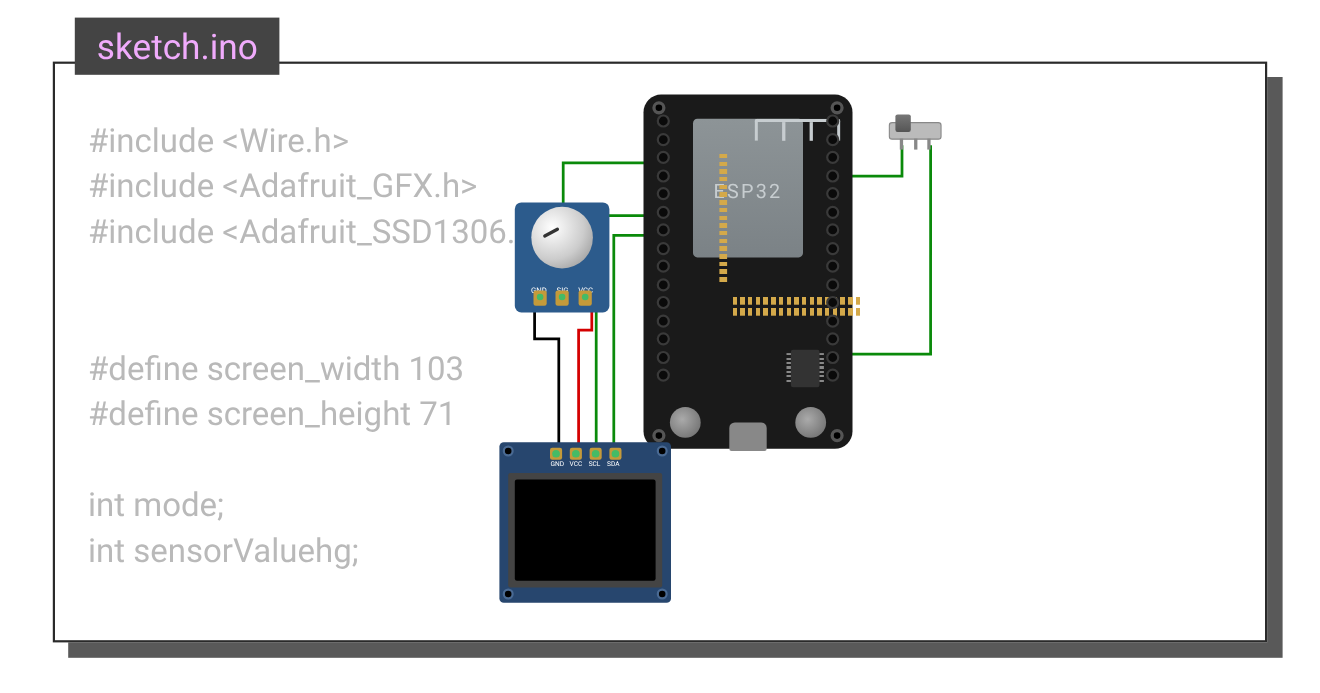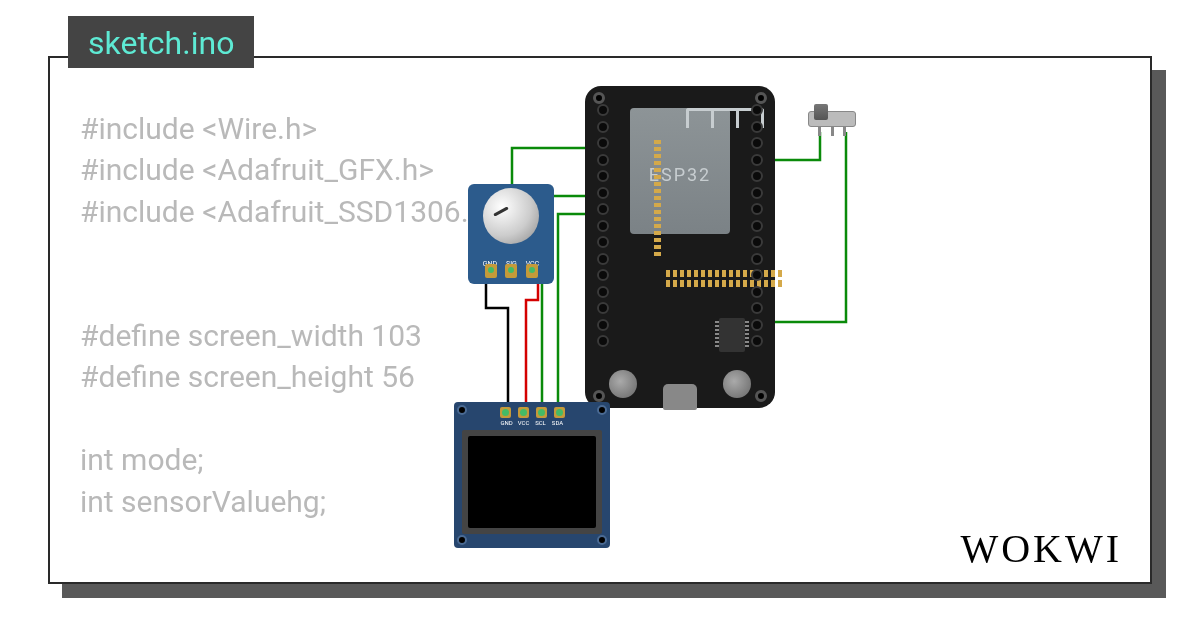--- a/index.html
+++ b/index.html
@@ -19,21 +19,21 @@
     height: 528px;
     background: #fff;
     border: 2px solid #2a2a2a;
     box-shadow: 14px 14px 0 0 #595959;
   }
   .tab {
     position: absolute;
     left: 68px;
     top: 16px;
     background: #444;
-    color: #5eead4;
+    color: #f0abfc;
     font-size: 32px;
     padding: 8px 20px 6px 20px;
     letter-spacing: 0;
     z-index: 10;
   }
   .code {
     position: absolute;
     left: 30px;
     top: 50px;
     font-size: 30px;
@@ -242,21 +242,21 @@
 </div>
 
 <div class="card">
 
   <div class="code"><span>#include &lt;Wire.h&gt;</span>
 <span>#include &lt;Adafruit_GFX.h&gt;</span>
 <span>#include &lt;Adafruit_SSD1306.h&gt;</span>
 <span></span>
 <span></span>
 <span>#define screen_width 103</span>
-<span>#define screen_height 56</span>
+<span>#define screen_height 71</span>
 <span></span>
 <span>int mode;</span>
 <span>int sensorValuehg;</span></div>
 
   <div class="diagram">
 
     <svg class="wires">
 
       <path d="M152 190 L152 62 L233 62" stroke="#0a8a0a" stroke-width="2.5" fill="none"></path>
 
@@ -366,14 +366,13 @@
       <div class="nub"></div>
       <div class="legs">
         <div class="leg"></div>
           <div class="leg"></div>
           <div class="leg"></div>
       </div>
     </div>
 
   </div>
 
-  <div class="logo">WOKWI</div>
 </div>
 
 </body></html>

